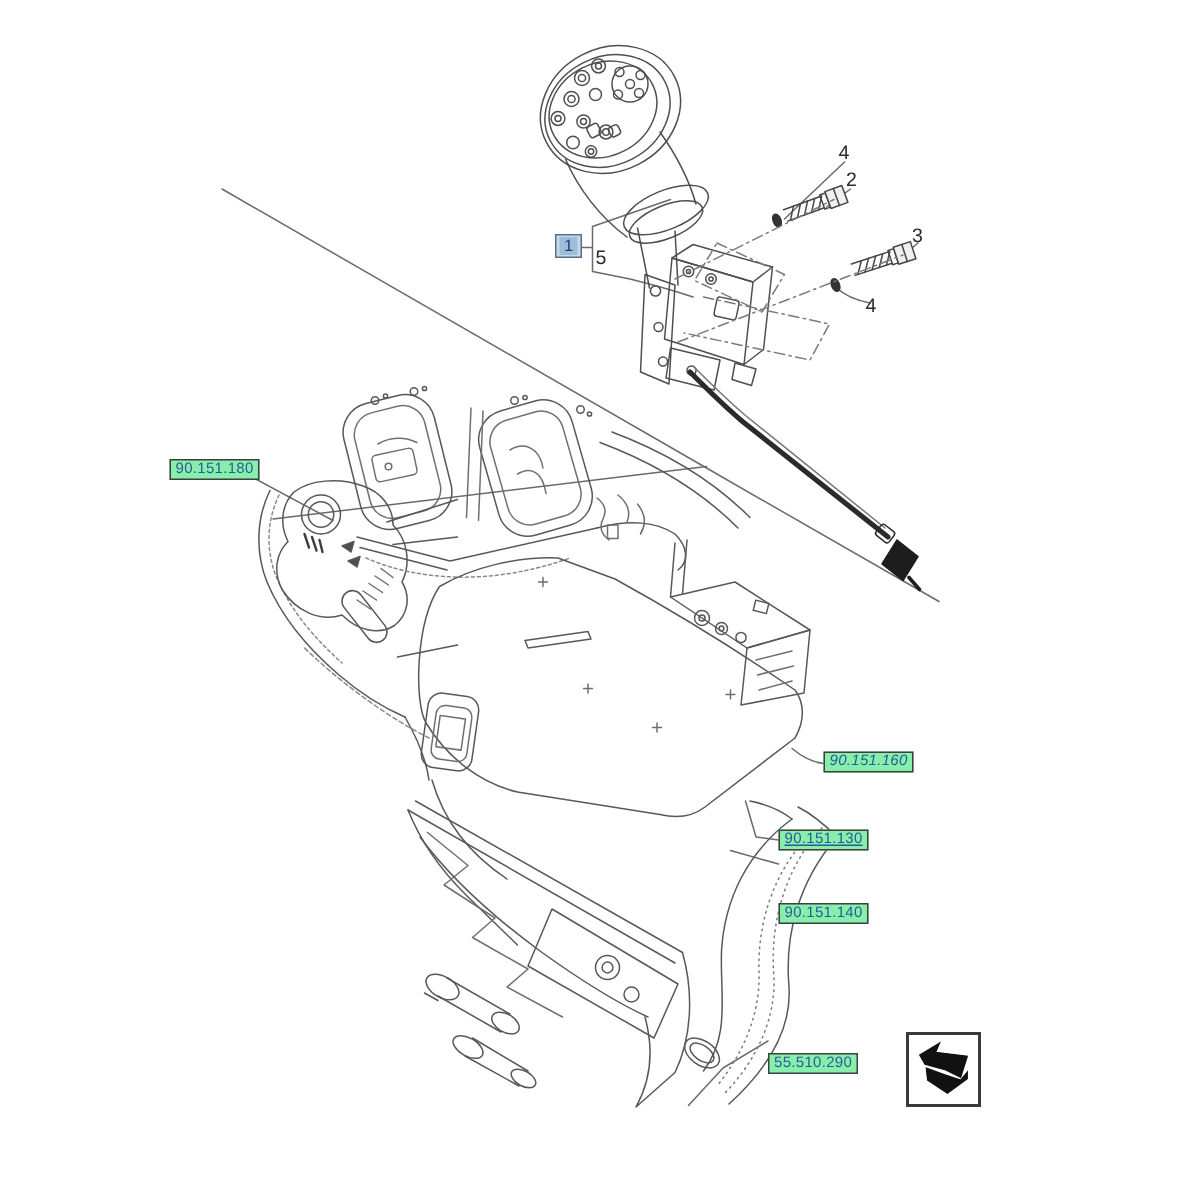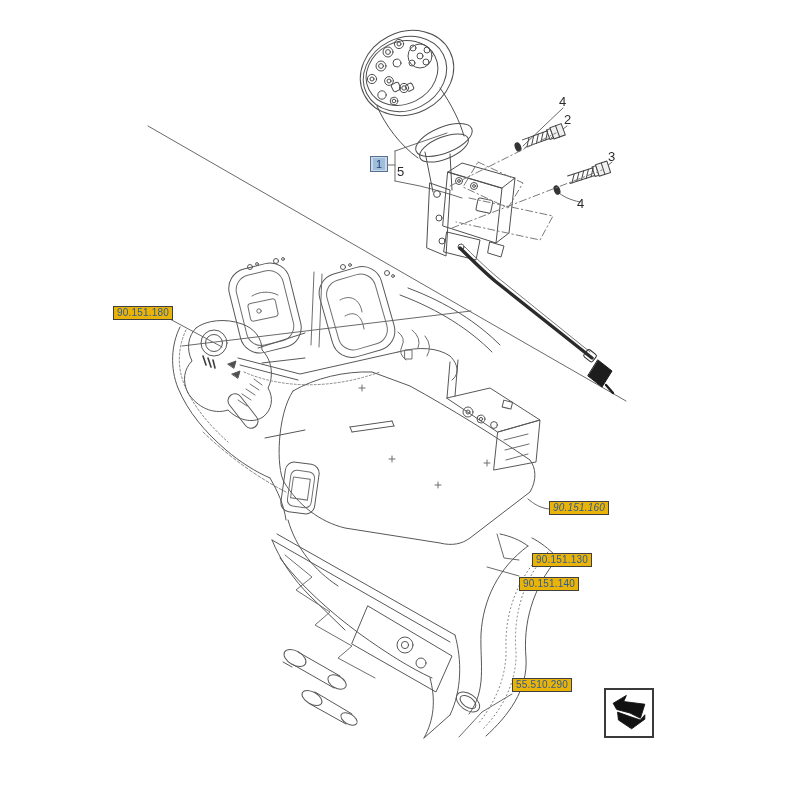--- a/index.html
+++ b/index.html
@@ -5,21 +5,21 @@
   html,body{margin:0;padding:0;background:#ffffff;}
   #stage{position:relative;width:800px;height:800px;background:#ffffff;overflow:hidden;
          font-family:"Liberation Sans", sans-serif;}
   #artwork{position:absolute;left:0;top:0;}
   .part-ref{
     position:absolute;
     font-family:"Liberation Sans", sans-serif;
     font-size:10px;
     line-height:12px;
     color:#2d5a96;
-    background:#eab308;
+    background:#86efac;
     border:1px solid #3f3f3f;
     padding:0 3px;
     white-space:nowrap;
     letter-spacing:0.2px;
     cursor:pointer;
     text-align:center;
   }
   .callout{
     position:absolute;
     font-family:"Liberation Sans", sans-serif;
@@ -262,23 +262,23 @@
         <path d="M548,552 C522,580 513,618 516,652 C517,682 502,710 482,730" stroke-dasharray="1 3" stroke="#7a7a7a"></path>
         <ellipse cx="468" cy="702" rx="13" ry="8" transform="rotate(35 468 702)"></ellipse>
         <ellipse cx="468" cy="702" rx="9" ry="5" transform="rotate(35 468 702)"></ellipse>
       </g>
     </g>
   </svg>
 
   <div id="refs-layer">
       <div class="part-ref" style="left: 113px; top: 306px;">90.151.180</div>
       <div class="part-ref" style="left: 549px; top: 501px; font-style: italic;">90.151.160</div>
-      <div class="part-ref" style="left: 532px; top: 553px;">90.151.130</div>
-      <div class="part-ref" style="left: 519px; top: 577px;">90.151.140</div>
-      <div class="part-ref" style="left: 512px; top: 678px;">55.510.290</div>
+      <div class="part-ref" style="left: 519px; top: 553px; text-decoration: underline;">90.151.130</div>
+      <div class="part-ref" style="left: 519px; top: 602px;">90.151.140</div>
+      <div class="part-ref" style="left: 512px; top: 702px;">55.510.290</div>
     </div>
   <div id="callouts-layer">
       <div class="callout boxed" style="left: 370px; top: 156px;"><span class="digit">1</span></div>
       <div class="callout" style="left: 397px; top: 164px;">5</div>
       <div class="callout" style="left: 559px; top: 94px;">4</div>
       <div class="callout" style="left: 564px; top: 112px;">2</div>
       <div class="callout" style="left: 608px; top: 149px;">3</div>
       <div class="callout" style="left: 577px; top: 196px;">4</div>
     </div>
 

